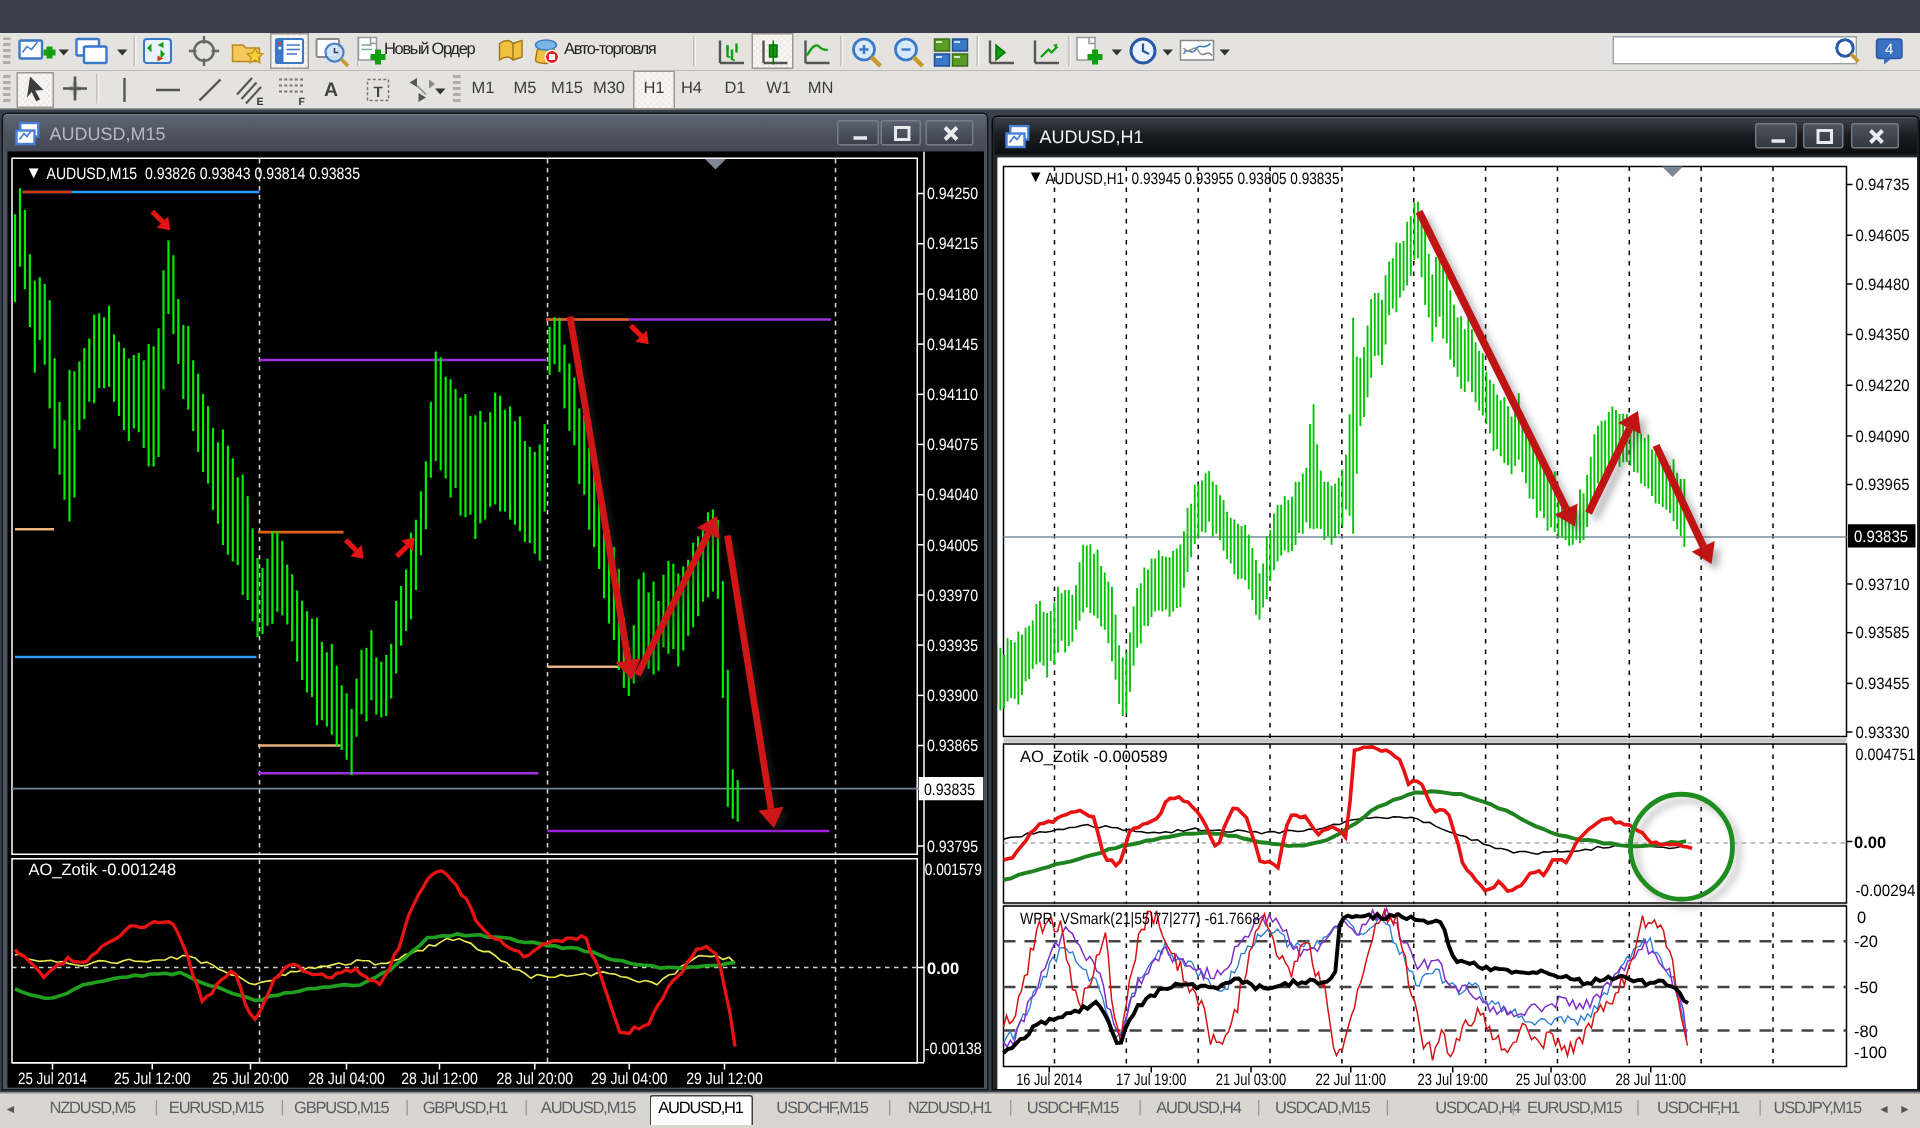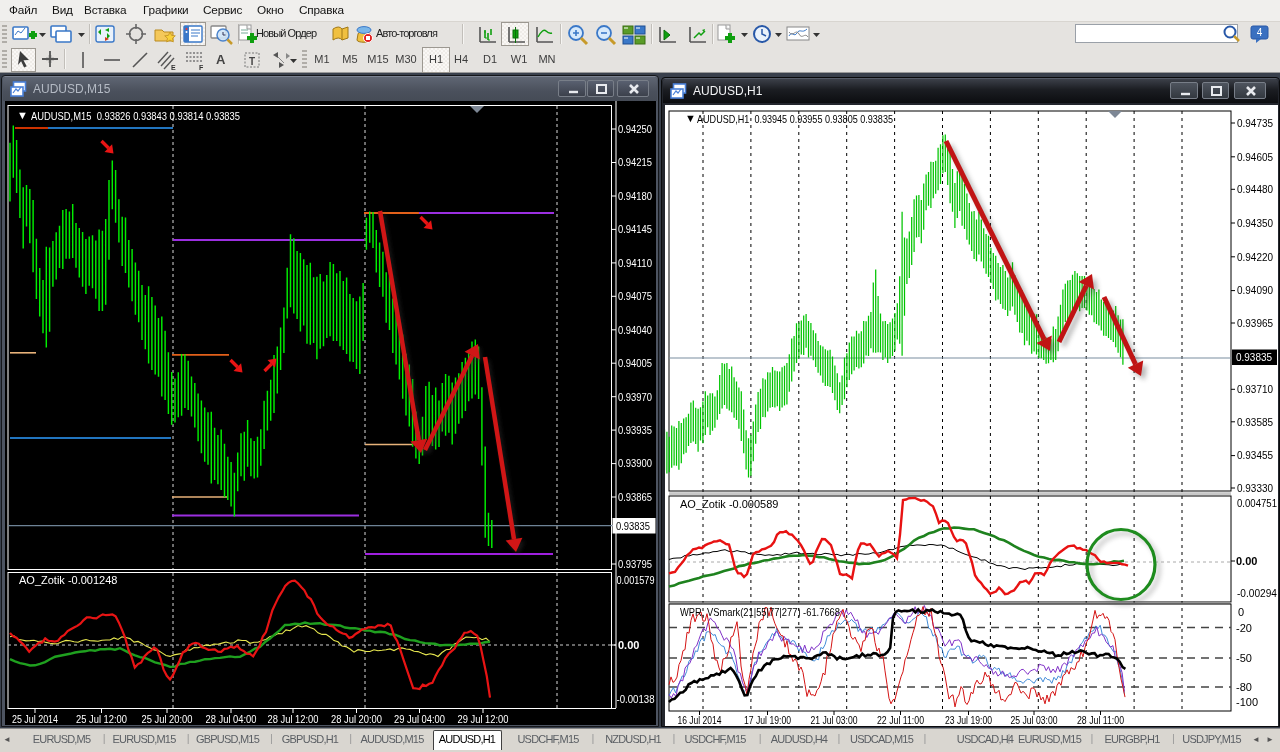--- a/index.html
+++ b/index.html
@@ -33,29 +33,20 @@
 #tabbar { position:absolute; left:0; top:728px; width:1280px; height:24px; background:#d9d6d0;
   border-top:1px solid #8a8a8a; }
 .tab { position:absolute; top:4px; transform:translateX(-50%); font-size:11px; letter-spacing:-0.8px; color:#5a5e63; }
 .tabsep { position:absolute; top:3px; font-size:11px; color:#9a9a9a; }
 .wt { font-size:11px; fill:#ffffff; font-family:"Liberation Sans",sans-serif; }
 .bt { font-size:11px; fill:#000000; font-family:"Liberation Sans",sans-serif; }
 svg text { font-family:"Liberation Sans",sans-serif; }
 </style></head>
 <body>
 <div id="app">
-  <div id="menubar">
-      <span style="position:absolute;left:9px;top:3px">Файл</span>
-      <span style="position:absolute;left:52px;top:3px">Вид</span>
-      <span style="position:absolute;left:84px;top:3px">Вставка</span>
-      <span style="position:absolute;left:143px;top:3px">Графики</span>
-      <span style="position:absolute;left:203px;top:3px">Сервис</span>
-      <span style="position:absolute;left:257px;top:3px">Окно</span>
-      <span style="position:absolute;left:299px;top:3px">Справка</span>
-    </div>
   <div id="tb1">
       <div class="grip" style="left:2px;top:3px"></div>
       <svg style="position:absolute;left:12px;top:2px;" width="26" height="21" viewBox="0 0 26 21">
         <rect x="1" y="3" width="15" height="12" rx="1" fill="#fff" stroke="#3a78c8" stroke-width="1.6"></rect>
         <path d="M3 11l3-4 3 2 4-5" stroke="#3a78c8" fill="none"></path>
         <g stroke="#0f9f0f" stroke-width="4">
           <line x1="17" y1="11" x2="25" y2="11"></line>
           <line x1="21" y1="7" x2="21" y2="15"></line>
         </g>
       </svg>
@@ -533,33 +524,33 @@
 <text x="20" y="16.5" class="bt" font-size="9">▼</text>
 <text x="32" y="17.5" class="bt" textLength="196" lengthAdjust="spacingAndGlyphs">AUDUSD,H1&nbsp;&nbsp;0.93945 0.93955 0.93805 0.93835</text>
 <text x="15" y="402.8" class="bt">AO_Zotik -0.000589</text>
 <text x="15" y="510.8" class="bt" textLength="160" lengthAdjust="spacingAndGlyphs">WPR, VSmark(21|55|77|277) -61.7668</text>
 </svg>
         </div>
     </div>
   </div>
   <div id="tabbar">
       <span style="position:absolute;left:3px;top:6px;color:#555;font-size:8px">◄</span>
-      <span class="tab" style="left:61.5px">EURUSD,M5</span>
+      <span class="tab" style="left:61.5px">NZDUSD,M5</span>
       <span class="tab" style="left:144px">EURUSD,M15</span>
       <span class="tab" style="left:227.5px">GBPUSD,M15</span>
       <span class="tab" style="left:310px">GBPUSD,H1</span>
       <span class="tab" style="left:392px">AUDUSD,M15</span>
       <span class="tab" style="left:548px">USDCHF,M15</span>
       <span class="tab" style="left:633px">NZDUSD,H1</span>
       <span class="tab" style="left:715px">USDCHF,M15</span>
       <span class="tab" style="left:799px">AUDUSD,H4</span>
       <span class="tab" style="left:881.5px">USDCAD,M15</span>
       <span class="tab" style="left:985px">USDCAD,H4</span>
       <span class="tab" style="left:1049.5px">EURUSD,M15</span>
-      <span class="tab" style="left:1132px">EURGBP,H1</span>
+      <span class="tab" style="left:1132px">USDCHF,H1</span>
       <span class="tab" style="left:1211.5px">USDJPY,M15</span>
       <span class="tabsep" style="left:102.8px">|</span>
       <span class="tabsep" style="left:186.8px">|</span>
       <span class="tabsep" style="left:270px">|</span>
       <span class="tabsep" style="left:349.3px">|</span>
       <span class="tabsep" style="left:591.6px">|</span>
       <span class="tabsep" style="left:672.4px">|</span>
       <span class="tabsep" style="left:758.7px">|</span>
       <span class="tabsep" style="left:837.6px">|</span>
       <span class="tabsep" style="left:923.5px">|</span>

